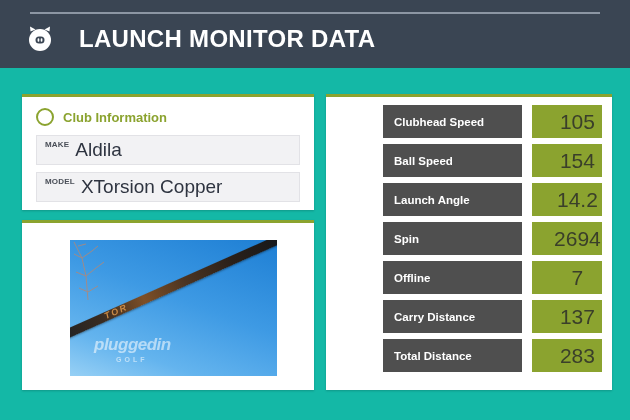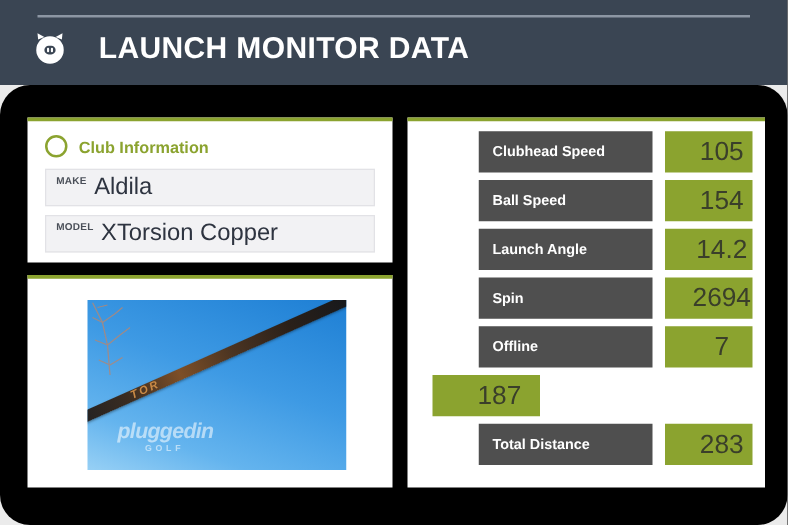--- a/index.html
+++ b/index.html
@@ -46,22 +46,21 @@
     line-height: 30px;
     white-space: nowrap;
   }
 
   
   #content {
     position: absolute;
     left: 0; top: 68px;
     width: 630px;
     height: 352px;
-    background: #000000;
-    border-radius: 24px;
+    background: #14b8a6;
   }
 
   .panel {
     position: absolute;
     background: #ffffff;
     border-top: 3px solid #8ba32f;
     box-shadow: 0 1px 2px rgba(0,0,0,0.18);
     box-sizing: border-box;
   }
 
@@ -302,21 +301,22 @@
       <div class="metric-label">Spin</div>
       <div class="metric-value">2694</div>
     </div>
 
     <div class="metric-row">
       <div class="metric-label">Offline</div>
       <div class="metric-value">7</div>
     </div>
 
     <div class="metric-row">
-      <div class="metric-value">187</div>
+      <div class="metric-label">Carry Distance</div>
+      <div class="metric-value">137</div>
     </div>
 
     <div class="metric-row">
       <div class="metric-label">Total Distance</div>
       <div class="metric-value">283</div>
     </div>
   </div>
 
 </div>
 

